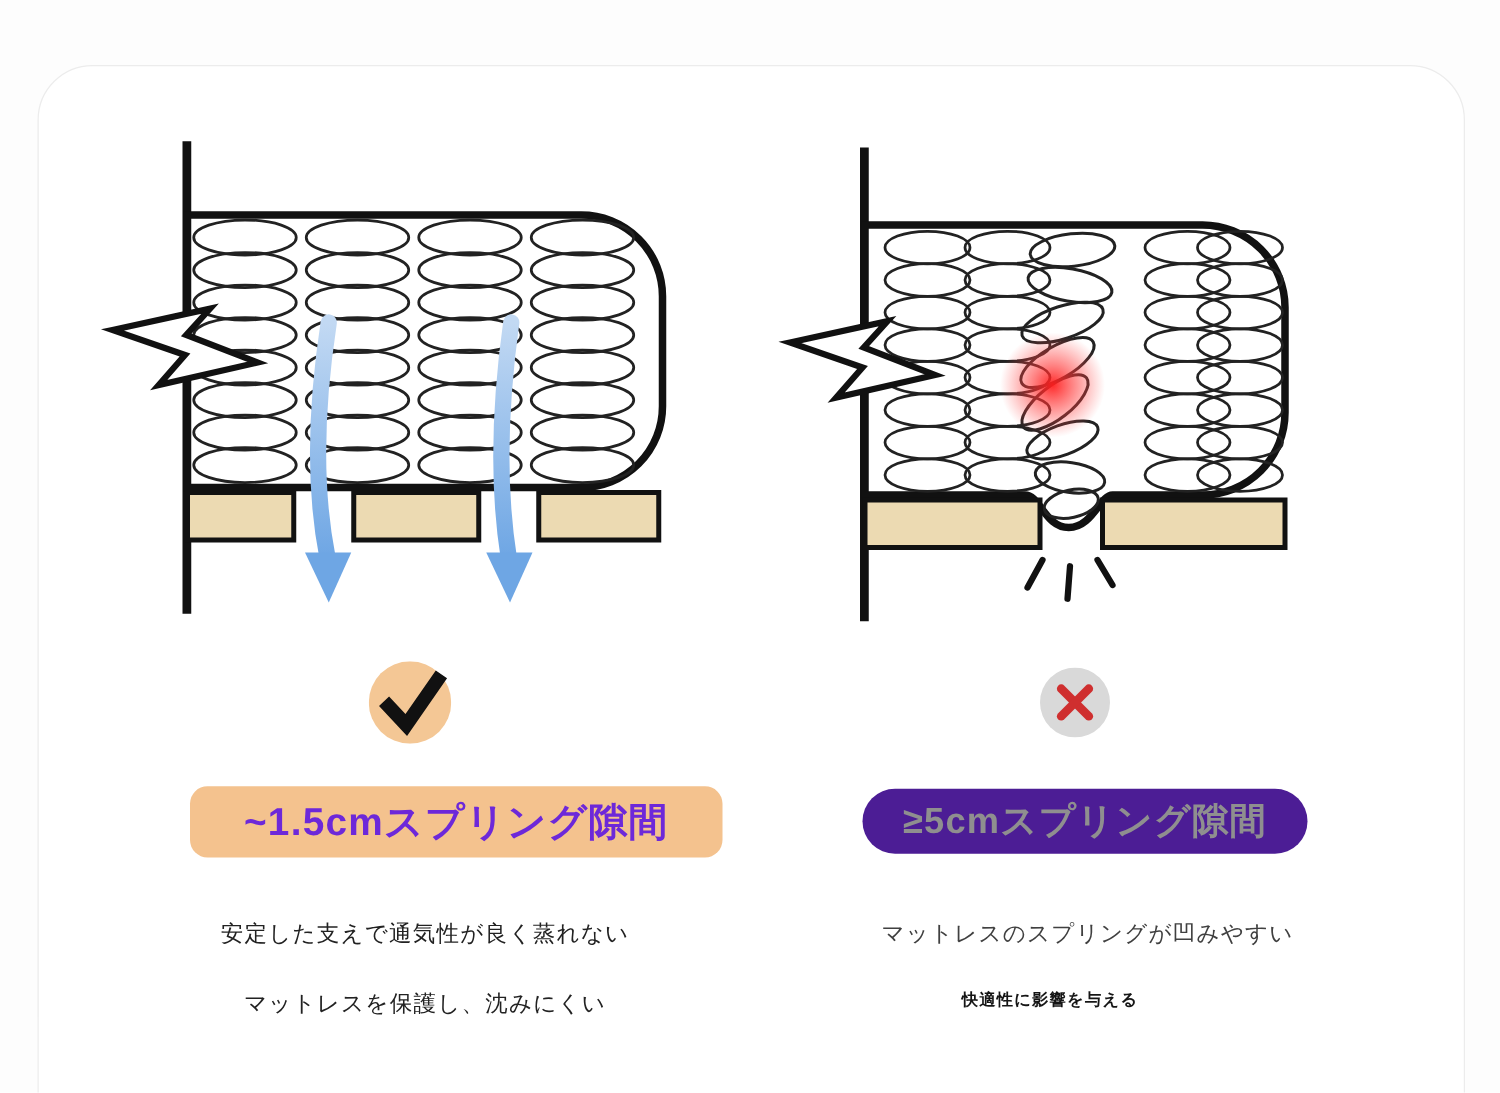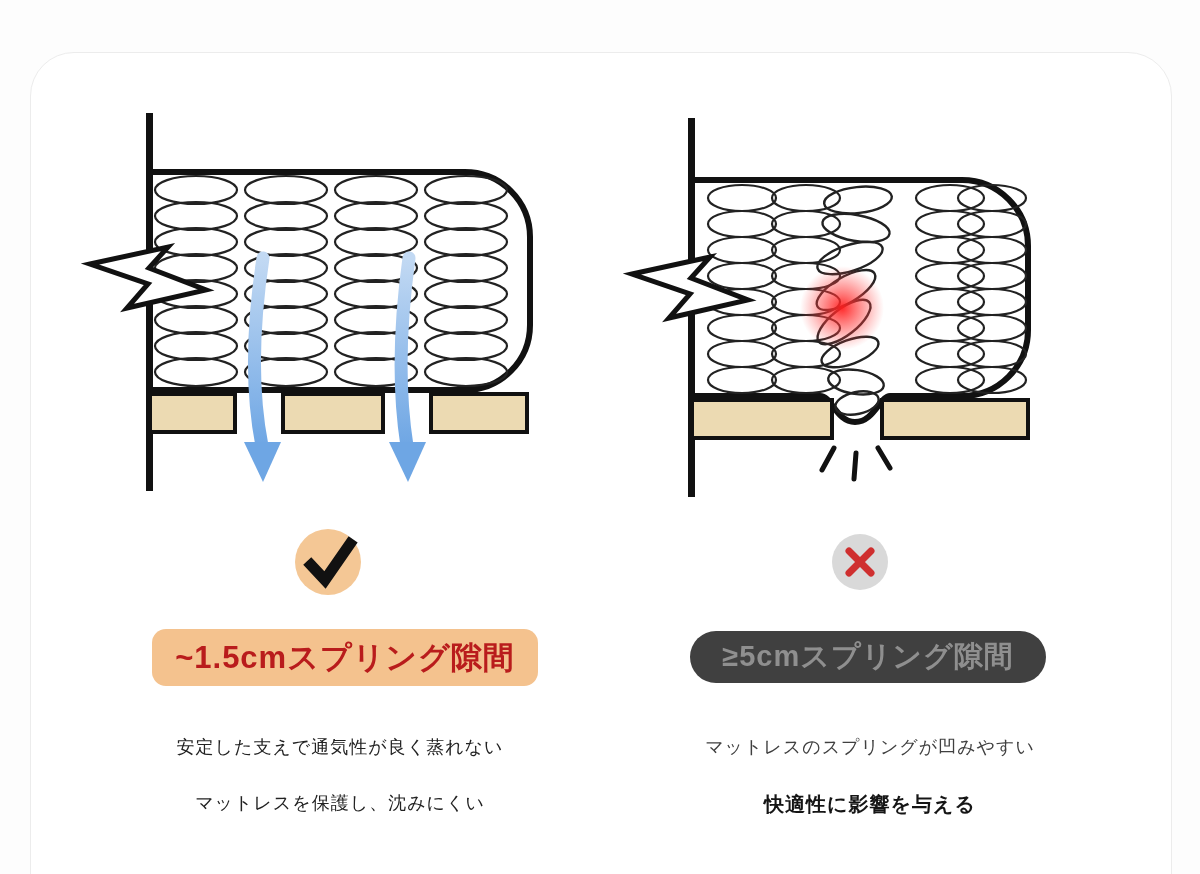--- a/index.html
+++ b/index.html
@@ -16,33 +16,33 @@
   
   .badge{position:absolute;border-radius:50%;}
   .badge-check{left:295px;top:529px;width:66px;height:66px;}
   .badge-cross{left:832px;top:534px;width:56px;height:56px;}
   
   .pill{
     position:absolute;display:flex;align-items:center;justify-content:center;
     box-sizing:border-box;
   }
   .pill-left{
-    left:152px;top:629px;width:386px;height:57px;background:#f4c28e;
-    border-radius:14px;color:#b91c1c;font-size:31px;font-weight:800;letter-spacing:1px;
+    left:152px;top:629px;width:426px;height:57px;background:#f4c28e;
+    border-radius:14px;color:#6d28d9;font-size:31px;font-weight:800;letter-spacing:1px;
   }
   .pill-right{
-    left:690px;top:631px;width:356px;height:52px;background:#404040;
+    left:690px;top:631px;width:356px;height:52px;background:#4c1d95;
     border-radius:26px;color:#8f8f8f;font-size:29px;font-weight:700;letter-spacing:1px;
   }
   
   .desc{position:absolute;width:480px;text-align:center;font-size:18px;color:#222;letter-spacing:1px;font-family:Liberation Mono, monospace;}
   .desc.l1{left:100px;top:735px;}
   .desc.l2{left:100px;top:791px;}
   .desc.r1{left:630px;top:735px;color:#404040;}
-  .desc.r2{left:630px;top:791px;font-weight:700;color:#151515;font-size:20px;}
+  .desc.r2{left:600px;top:791px;font-weight:700;color:#151515;font-size:13px;}
 </style>
 </head>
 <body>
 
 <div class="card"></div>
 
 <svg class="illustration" viewBox="0 0 1200 520">
   <defs>
     <g id="coilL">
       <ellipse cx="0" cy="0" rx="41" ry="14"></ellipse>

